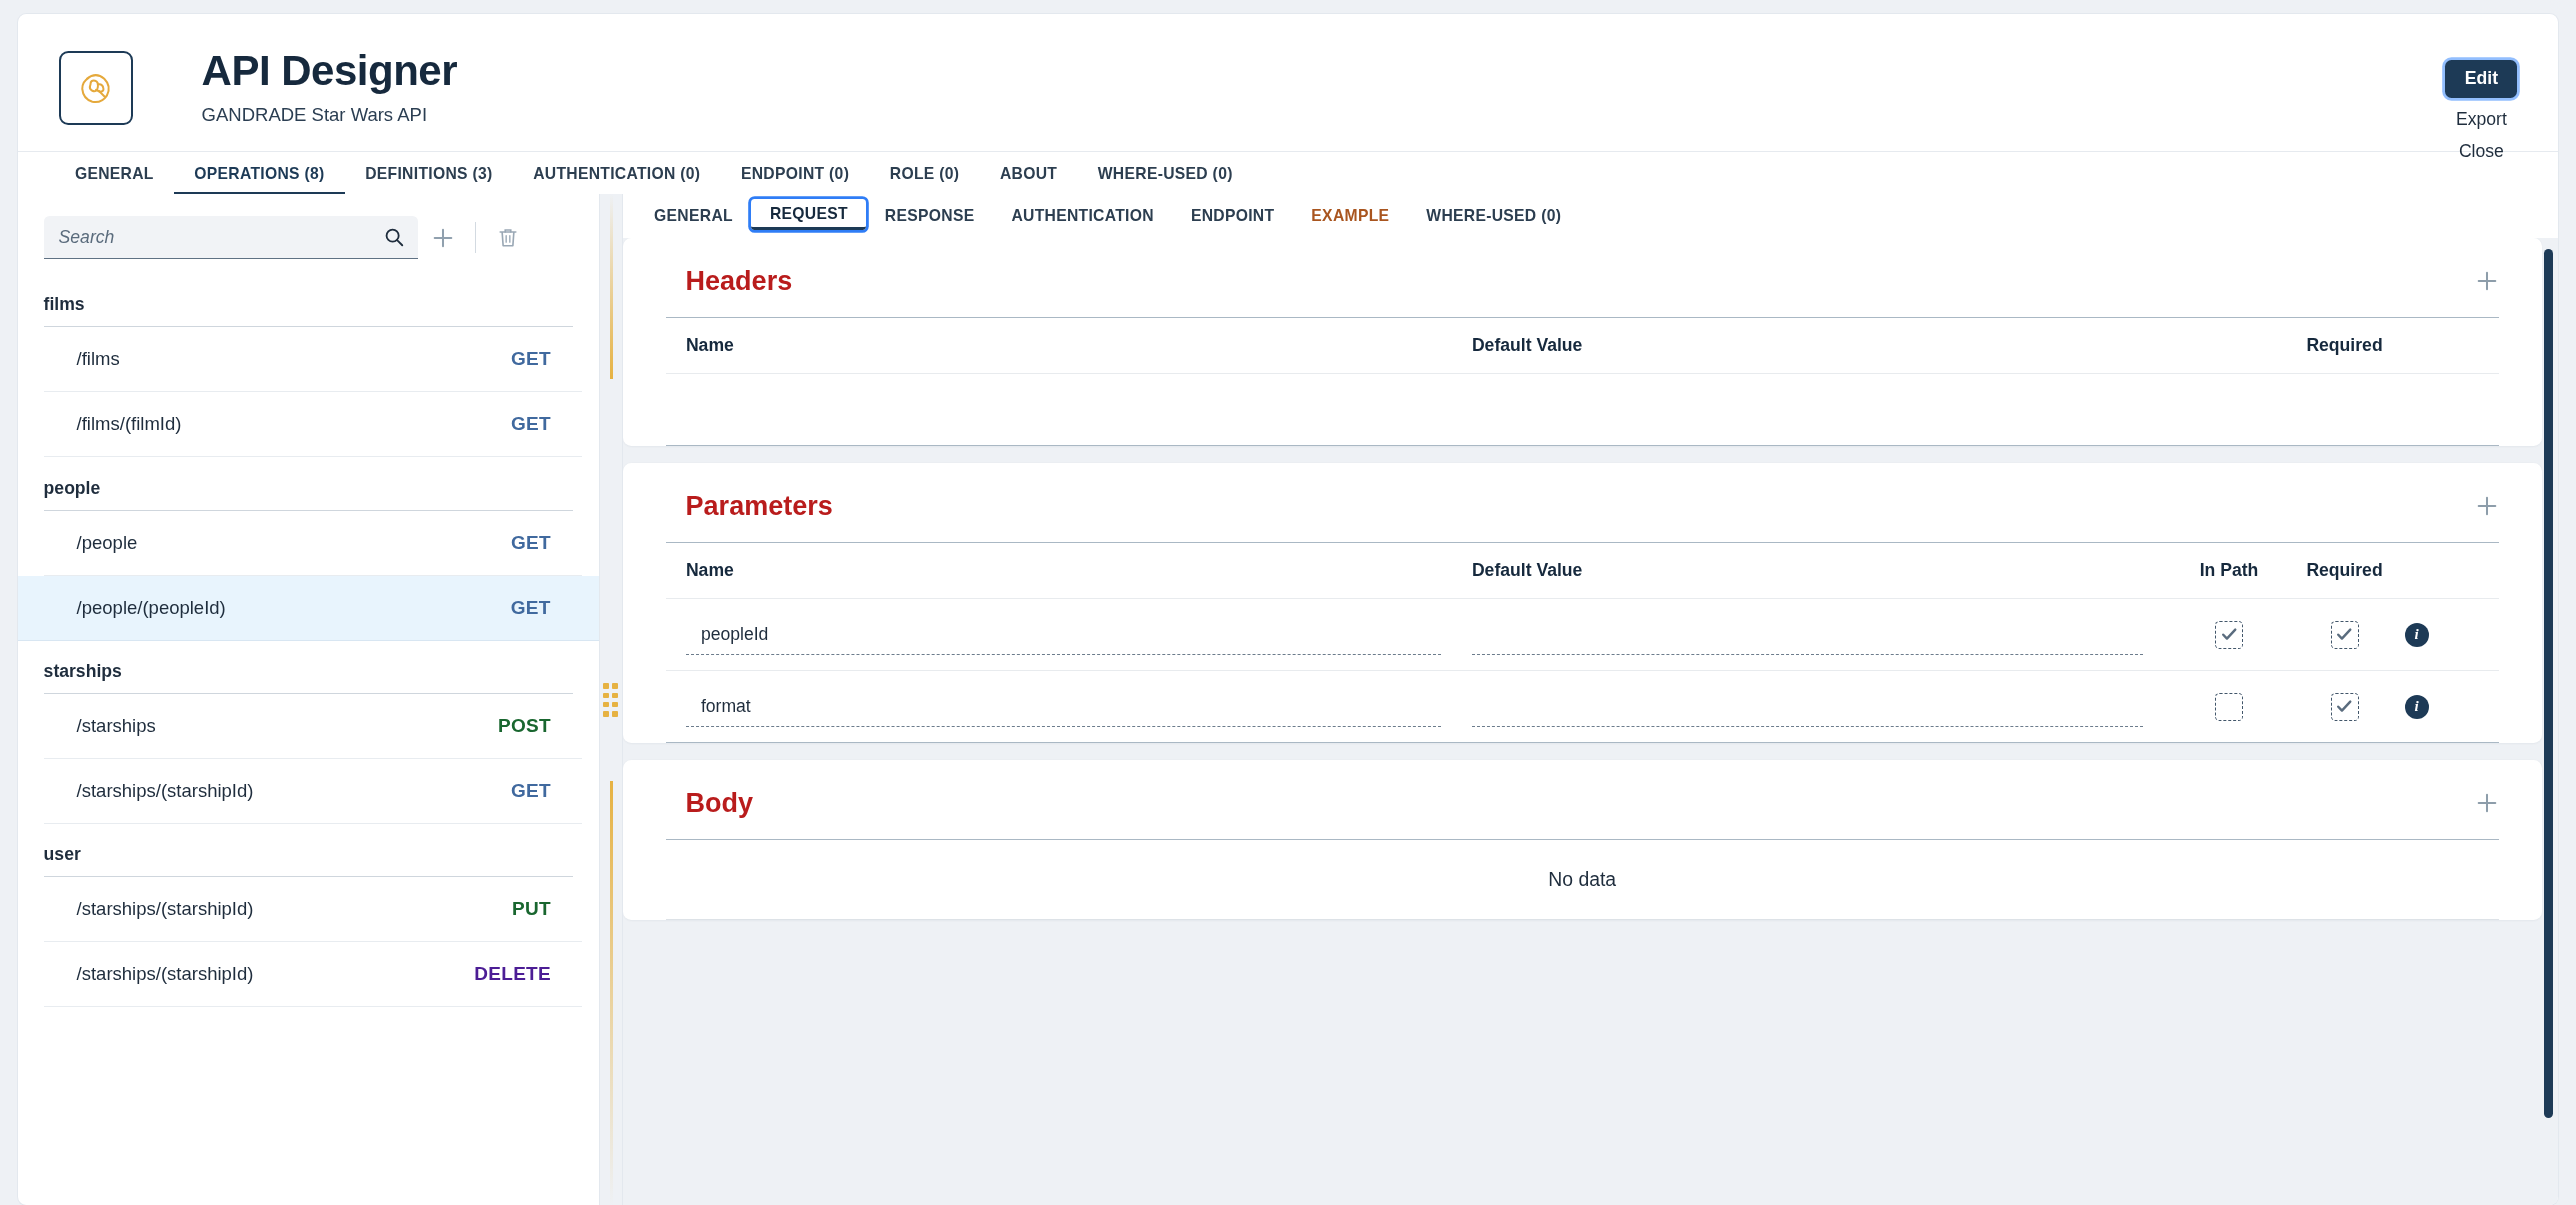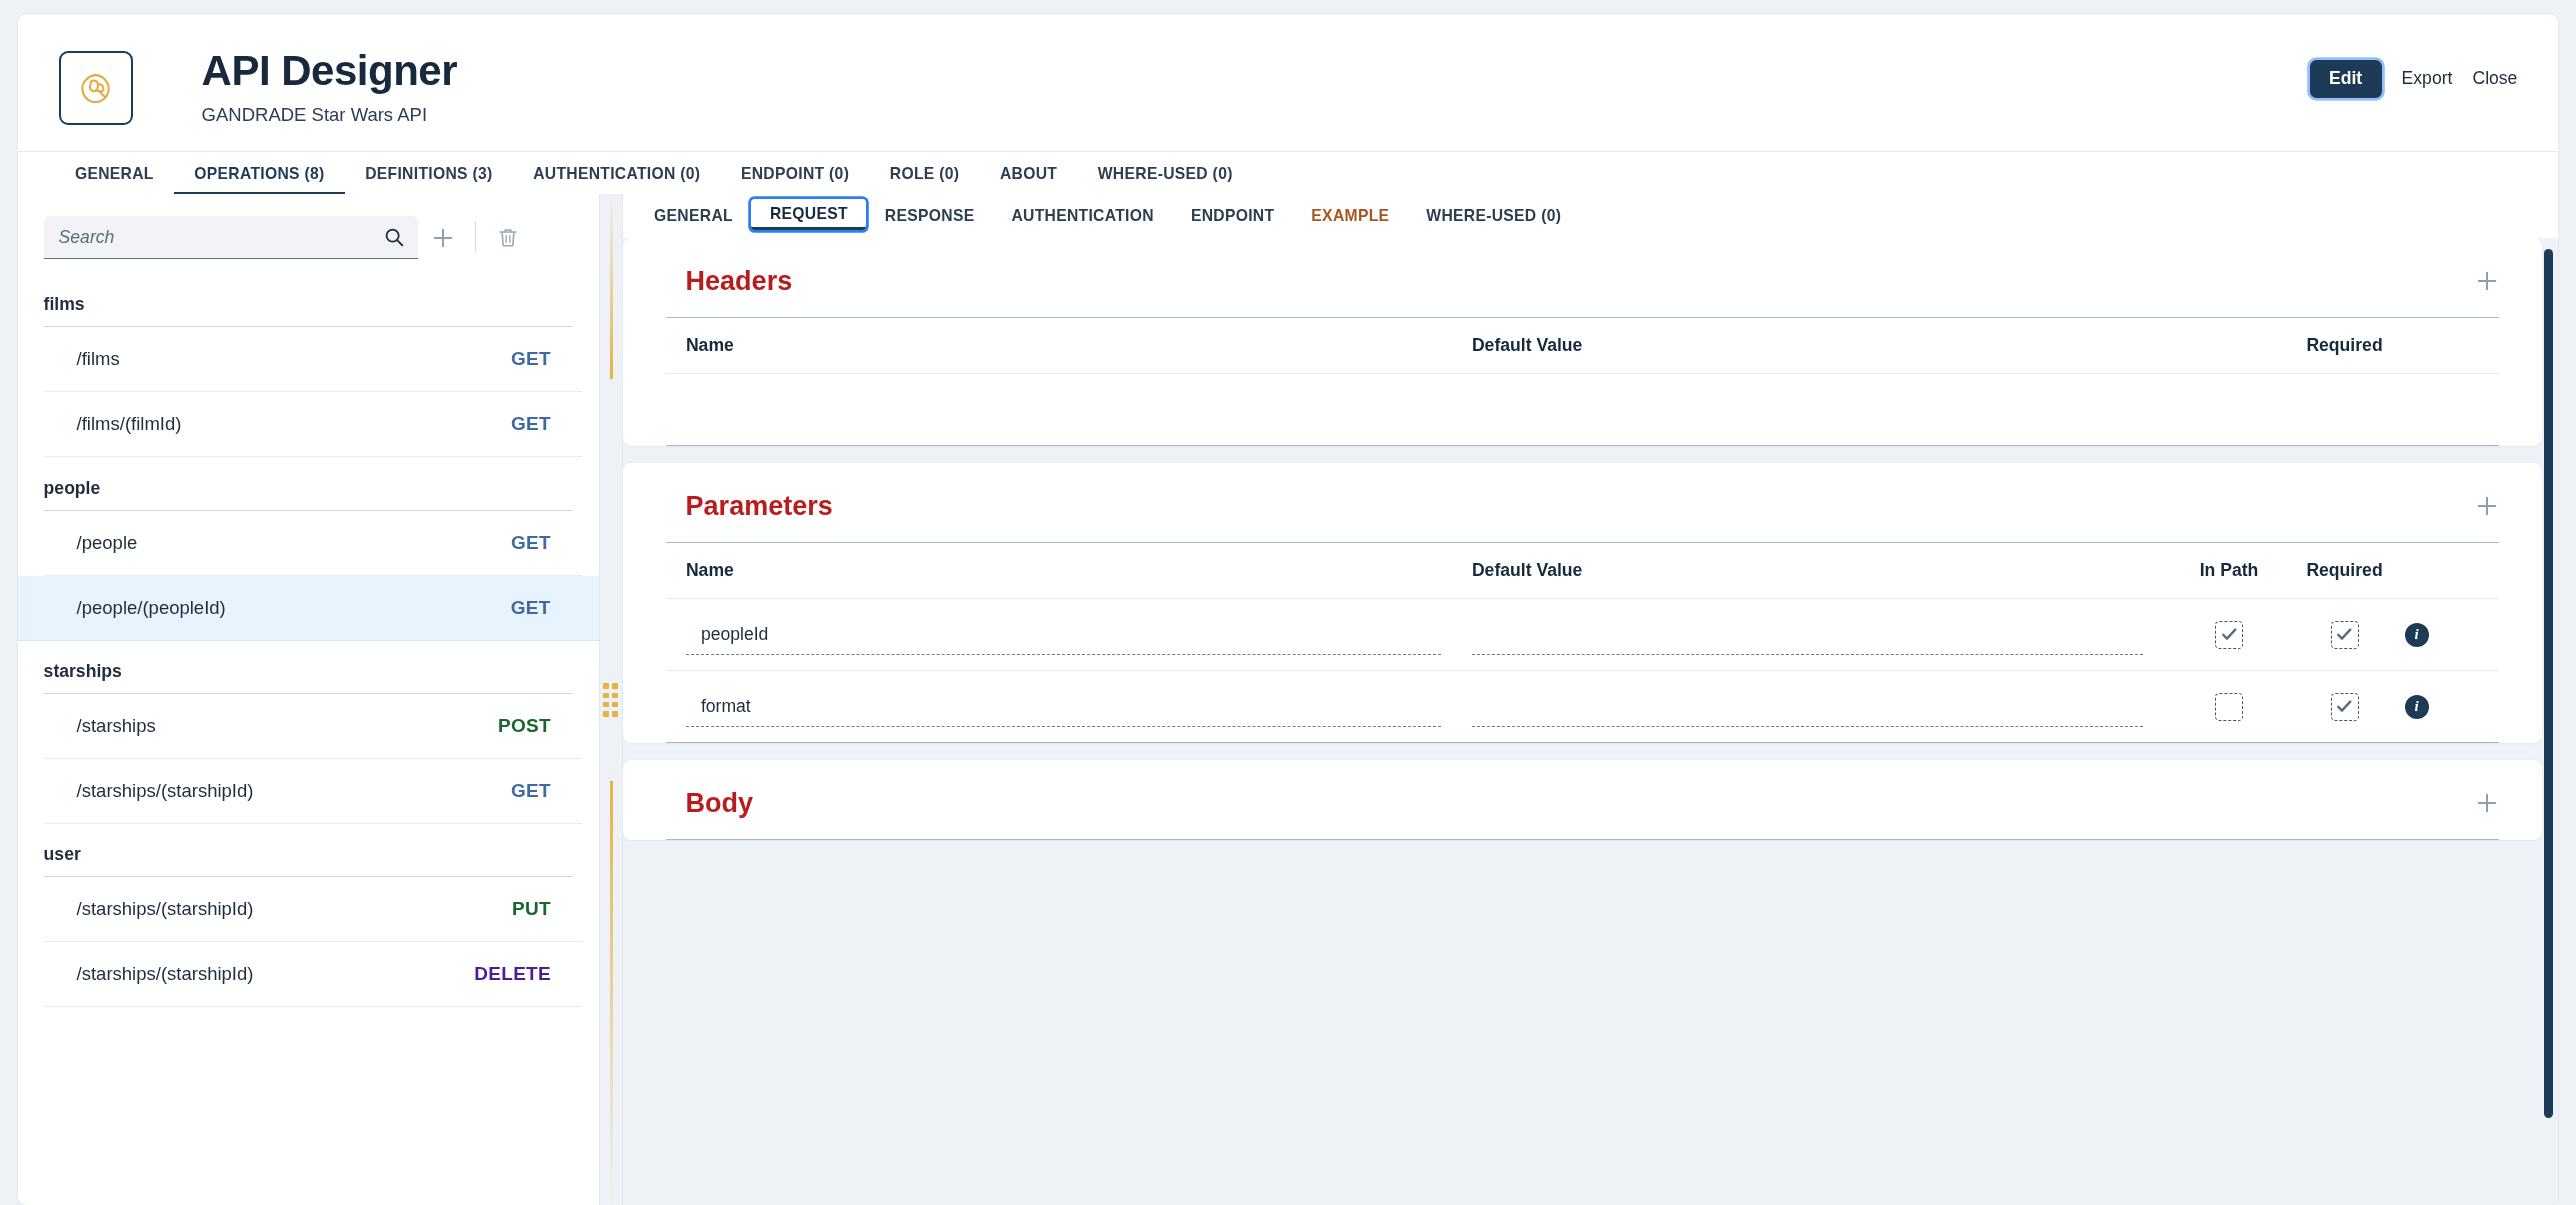--- a/index.html
+++ b/index.html
@@ -38,21 +38,21 @@
     margin-top: 3.7px;
   }
   .title-block { margin-left: 30px; padding-top: 1.8px; }
   .app-title {
     font-size: 42px; font-weight: bold; letter-spacing: -0.5px;
     color: #16293d; line-height: 1.05;
   }
   .app-subtitle { font-size: 18.5px; color: #2b3e52; margin-top: 11px; }
   .header-actions {
     position: absolute; right: 41px; top: 46px;
-    display: flex; align-items: center; gap: 20px;
+    display: flex; align-items: center; gap: 11px; flex-direction: column;
   }
   .btn-edit {
     background: #1d3a56; color: #ffffff;
     font-size: 17.6px; font-weight: bold;
     padding: 8.3px 19.4px; border-radius: 6.5px;
     border: none; cursor: pointer;
     box-shadow: 0 0 0 2.8px rgba(110,168,254,.75);
     font-family: "Liberation Sans", sans-serif;
   }
   .btn-link {
@@ -473,20 +473,21 @@
 
         <div class="card">
           <div class="card-title">Body</div>
           <button class="add-btn" style="top:31px;">
             <svg width="24" height="24" viewBox="0 0 26 26">
               <line x1="13" y1="4" x2="13" y2="22" stroke="#8d9daa" stroke-width="2.2" stroke-linecap="round"></line>
               <line x1="4" y1="13" x2="22" y2="13" stroke="#8d9daa" stroke-width="2.2" stroke-linecap="round"></line>
             </svg>
           </button>
           <div class="thead" style="border-bottom:none;height:0.9px;padding:0;"></div>
+          <div class="no-data-body">No data</div>
         </div>
 
       </div>
       <div class="vscroll"></div>
     </div>
 
   </div>
 </div>
 
 

